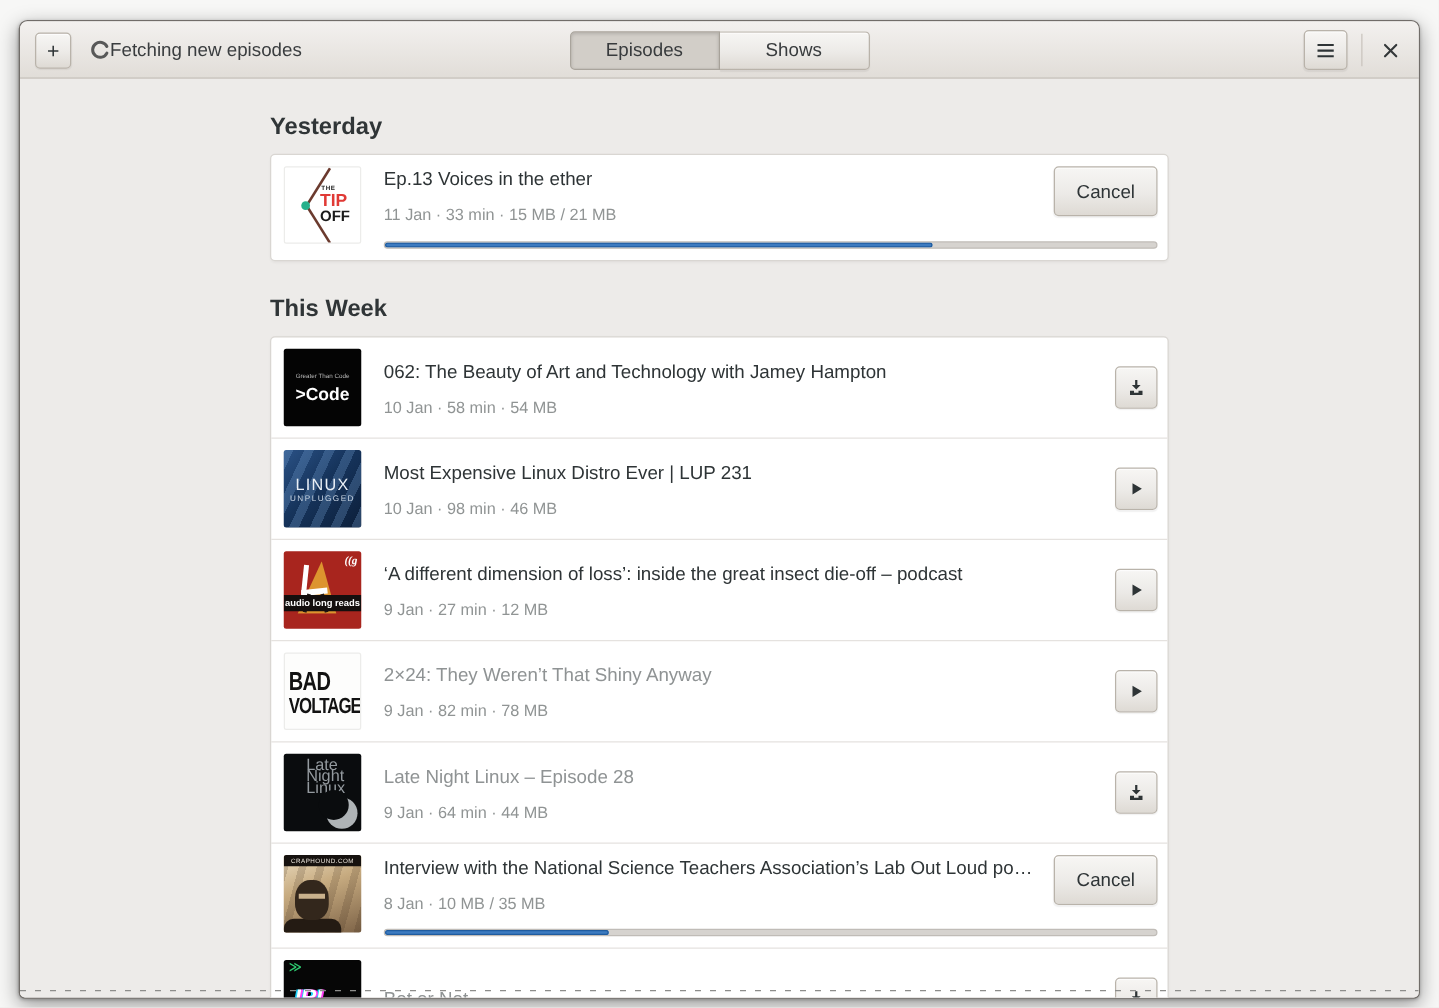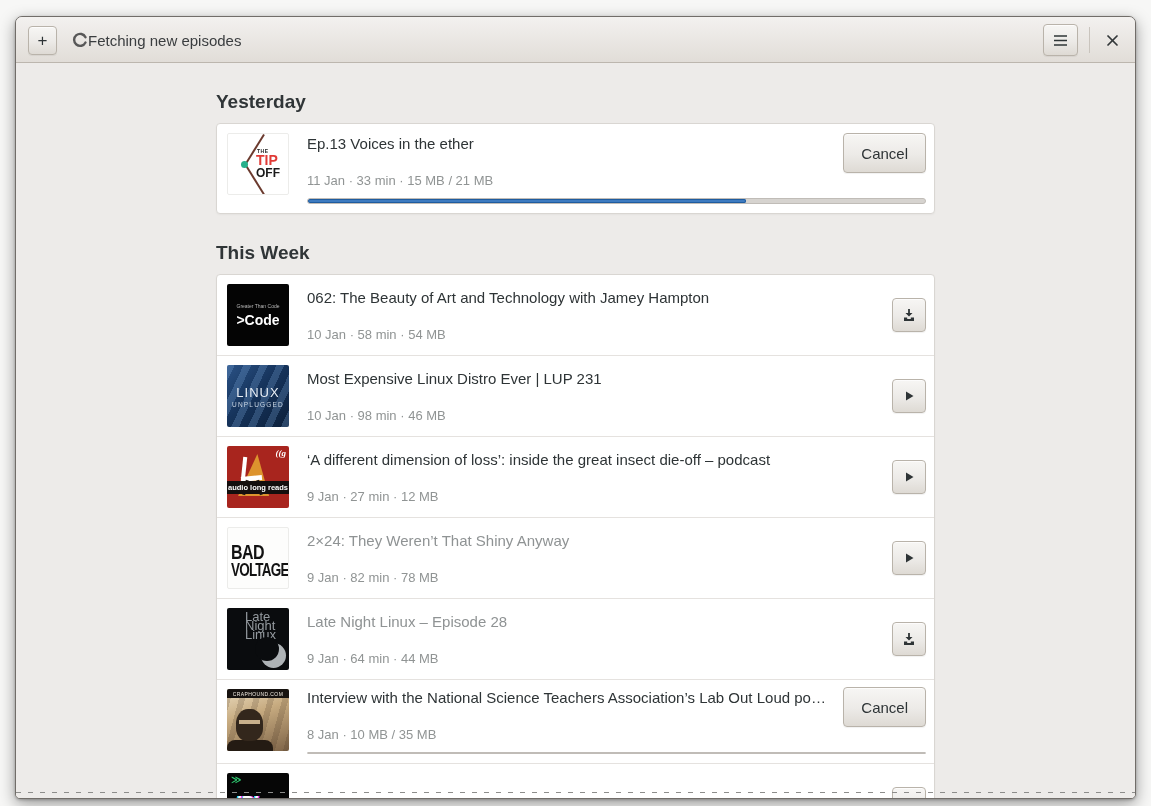--- a/index.html
+++ b/index.html
@@ -52,21 +52,21 @@
   .card {
     background:#fff; border:1px solid #d9d6d2; border-radius:4px;
     box-shadow:0 1px 2px rgba(0,0,0,.04);
   }
   .row { display:flex; align-items:center; padding:9px 8px 9px 10px; height:80px; }
   .card.list .row + .row { border-top:1px solid #e5e2df; height:81px; }
   .art { width:62px; height:62px; flex:none; position:relative; overflow:hidden; border-radius:2px; margin-right:18px; }
   .texts { flex:1; min-width:0; }
   .title { font-size:15px; line-height:21px; color:#2e3436; white-space:nowrap; overflow:hidden; text-overflow:ellipsis; }
   .title.played { color:#8f9394; }
-  .meta { font-size:13px; line-height:17px; color:#909494; margin-top:18px; }
+  .meta { font-size:13px; line-height:17px; color:#909494; margin-top:9px; }
   .sq-btn { width:34px; height:34px; margin-left:12px; flex:none; display:flex; align-items:center; justify-content:center; }
   
   .row.dl { align-items:stretch; min-height:84px; height:auto; }
   .row.dl .right { flex:1; min-width:0; display:flex; flex-direction:column; justify-content:flex-end; }
   .toprow { display:flex; align-items:flex-start; flex:1; }
   .cancel-btn { height:40px; padding:0 17px; margin-left:12px; flex:none; }
   .progress {
     height:6px; margin-top:9px; background:#d6d3cf;
     border:1px solid #c0bcb7; border-radius:3px; overflow:hidden;
   }
@@ -135,20 +135,24 @@
   <div class="headerbar">
     <div class="h-left">
       <button class="btn add-btn">+</button>
       <div class="status-group">
         <svg class="spinner" viewBox="0 0 16 16">
           <path d="M 13.5 10.5 A 6 6 0 1 1 13.5 5.2" fill="none" stroke="#585858" stroke-width="2.4" stroke-linecap="round"></path>
         </svg>
         <span class="status-text">Fetching new episodes</span>
       </div>
     </div>
+    <div class="h-center">
+      <button class="btn toggle-btn left active">Episodes</button>
+      <button class="btn toggle-btn right">Shows</button>
+    </div>
     <div class="h-right">
       <button class="btn menu-btn">
         <svg width="15" height="13" viewBox="0 0 15 13">
           <g stroke="#2e3436" stroke-width="1.7">
             <line x1="1" y1="2" x2="14" y2="2"></line>
               <line x1="1" y1="6.5" x2="14" y2="6.5"></line>
               <line x1="1" y1="11" x2="14" y2="11"></line>
           </g>
         </svg>
       </button>

